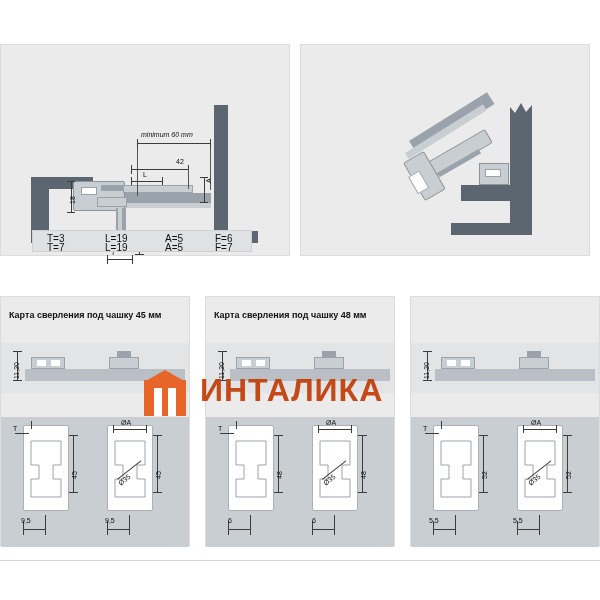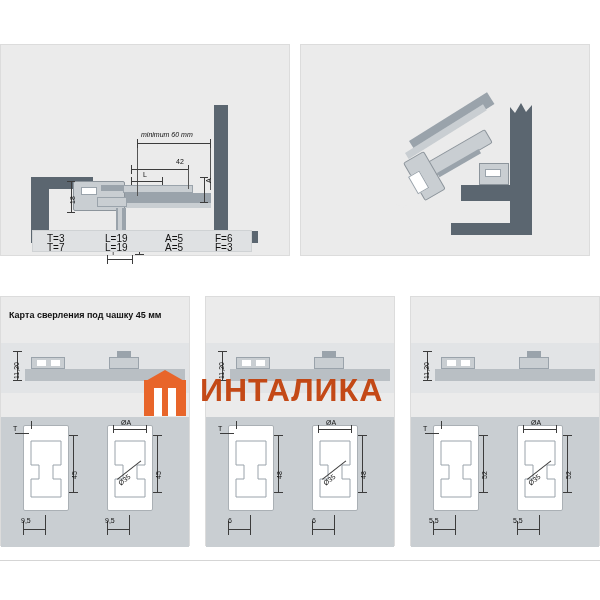--- a/index.html
+++ b/index.html
@@ -193,21 +193,21 @@
 
   <div class="legend-box">
     <div class="legend-cell" style="left:14px; top:2px;">T=3</div>
     <div class="legend-cell" style="left:72px; top:2px;">L=19</div>
     <div class="legend-cell" style="left:132px; top:2px;">A=5</div>
     <div class="legend-cell" style="left:182px; top:2px;">F=6</div>
 
     <div class="legend-cell" style="left:14px; top:11px;">T=7</div>
     <div class="legend-cell" style="left:72px; top:11px;">L=19</div>
     <div class="legend-cell" style="left:132px; top:11px;">A=5</div>
-    <div class="legend-cell" style="left:182px; top:11px;">F=3</div>
+    <div class="legend-cell" style="left:182px; top:11px;">F=7</div>
   </div>
 
   <div class="card" id="card-45">
     <div class="card-title">Карта сверления под чашку 45 мм</div>
 
     <div class="strip">
       <div class="board-grey" style="left:24px; top:26px; width:160px; height:12px;"></div>
       <div class="lt" style="left:30px; top:14px; width:34px; height:12px; border:1px solid #9aa3ab;"></div>
       <div class="lt" style="left:108px; top:14px; width:30px; height:12px; border:1px solid #9aa3ab;"></div>
       <div class="md" style="left:116px; top:8px; width:14px; height:7px;"></div>
@@ -260,20 +260,21 @@
       <div class="dim-txt" style="left:154px; top:62px; transform: rotate(-90deg); transform-origin: 0 0;">45</div>
 
       <div class="ln" style="left:106px; top:104px; width:1px; height:14px;"></div>
       <div class="ln" style="left:128px; top:98px; width:1px; height:20px;"></div>
       <div class="ln" style="left:106px; top:112px; width:23px; height:1px;"></div>
       <div class="dim-txt" style="left:104px; top:100px;">9,5</div>
     </div>
   </div>
 
   <div class="card" id="card-48">
+    <div class="card-title">Карта сверления под чашку 48 мм</div>
 
     <div class="strip">
       <div class="board-grey" style="left:24px; top:26px; width:160px; height:12px;"></div>
       <div class="lt" style="left:30px; top:14px; width:34px; height:12px; border:1px solid #9aa3ab;"></div>
       <div class="lt" style="left:108px; top:14px; width:30px; height:12px; border:1px solid #9aa3ab;"></div>
       <div class="md" style="left:116px; top:8px; width:14px; height:7px;"></div>
       <div class="wh" style="left:36px; top:17px; width:9px; height:6px;"></div>
       <div class="wh" style="left:50px; top:17px; width:9px; height:6px;"></div>
       <div class="ln" style="left:16px; top:8px; width:1px; height:30px;"></div>
       <div class="ln" style="left:12px; top:8px; width:9px; height:1px;"></div>

